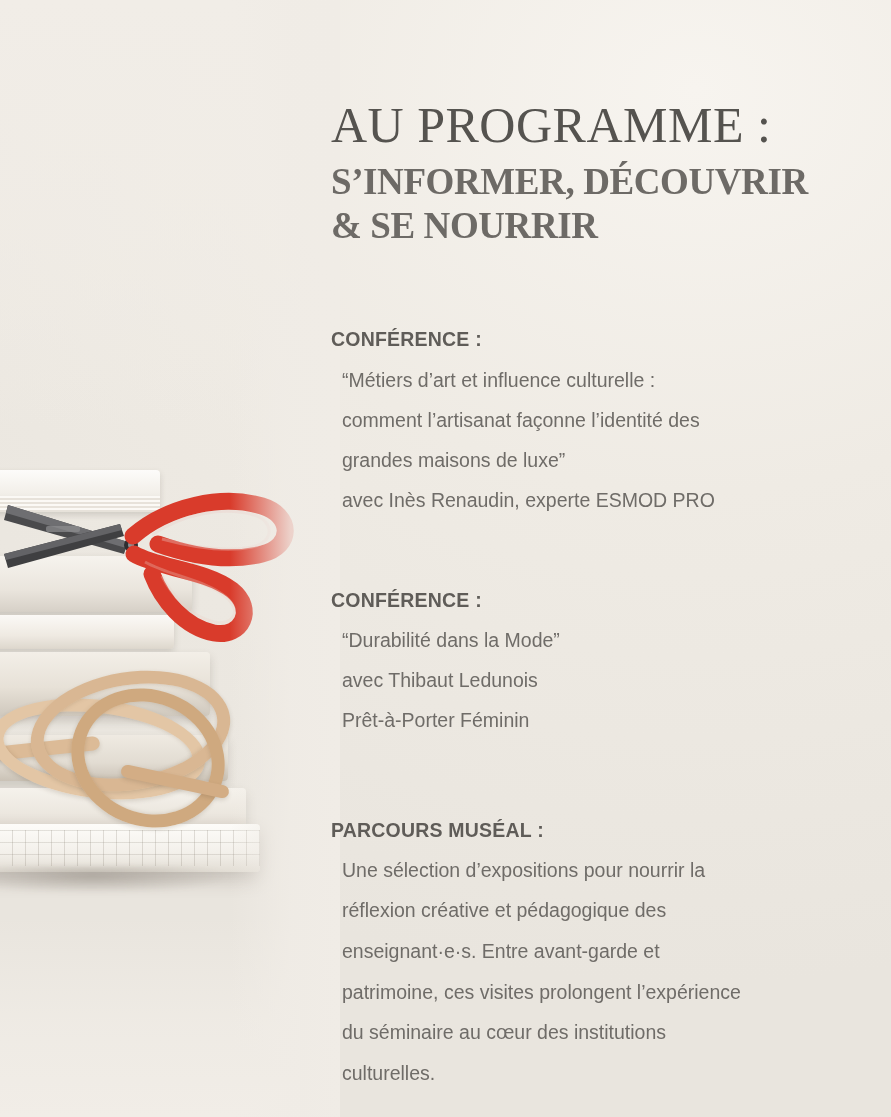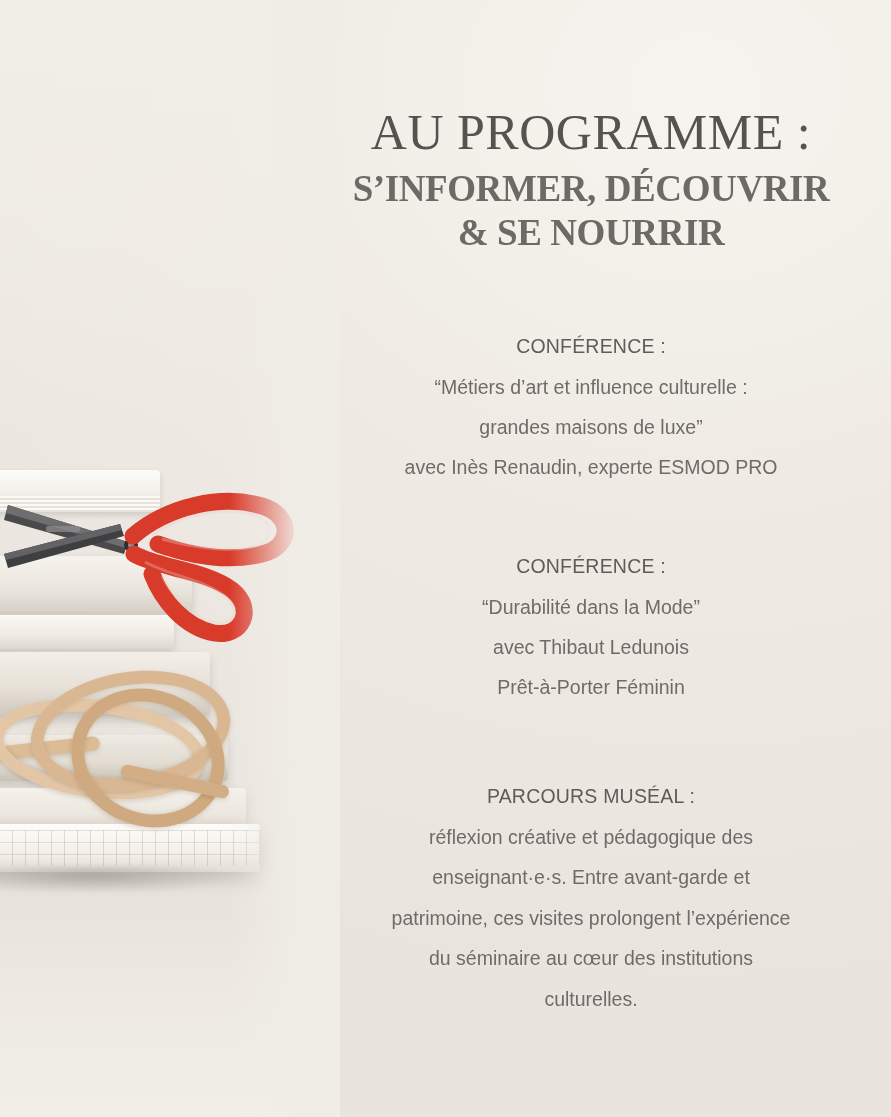--- a/index.html
+++ b/index.html
@@ -144,23 +144,23 @@
   .photo-fade-b {
     position: absolute;
     left: 0; bottom: 0; width: 310px; height: 200px;
     background: linear-gradient(0deg, #f1ede7 0%, rgba(241,237,231,.7) 45%, rgba(241,237,231,0) 100%);
   }
 
   
   .content {
     position: absolute;
     right: 40px;
-    top: 15px;
+    top: 8px;
     width: 520px;
-    text-align: center;
+    text-align: left;
     color: #6f6c68;
   }
 
   .headline {
     margin-top: 92px;
   }
   .headline .line1 {
     font-family: "Liberation Serif", serif;
     font-size: 50px;
     letter-spacing: 0.5px;
@@ -180,21 +180,21 @@
   }
   .headline .line2 { margin-top: 10px; }
 
   .block {
     margin-top: 62px;
     font-size: 19.5px;
     line-height: 1.5;
     color: #6f6c68;
   }
   .block .label {
-    font-weight: normal;
+    font-weight: bold;
     font-size: 19.5px;
     letter-spacing: 0.2px;
     color: #5f5c58;
     display: block;
     margin-bottom: 4px;
   }
   .block p {
     margin: 11px;
   }
   #block-1 { margin-top: 78px; }
@@ -256,34 +256,36 @@
 
     <div class="headline">
       <div class="line1">AU PROGRAMME :</div>
       <div class="line2">S’INFORMER, DÉCOUVRIR</div>
       <div class="line3">&amp; SE NOURRIR</div>
     </div>
 
     <div class="block" id="block-1">
       <span class="label">CONFÉRENCE :</span>
       <p>“Métiers d’art et influence culturelle :</p>
+      <p>comment l’artisanat façonne l’identité des</p>
       <p>grandes maisons de luxe”</p>
       <p>avec Inès Renaudin, experte ESMOD PRO</p>
     </div>
 
     <div class="block" id="block-2">
       <span class="label">CONFÉRENCE :</span>
       <p>“Durabilité dans la Mode”</p>
       <p>avec Thibaut Ledunois</p>
       <p>Prêt-à-Porter Féminin</p>
     </div>
 
     <div class="block" id="block-3">
       <span class="label">PARCOURS MUSÉAL :</span>
       <div class="body">
+        <p>Une sélection d’expositions pour nourrir la</p>
         <p>réflexion créative et pédagogique des</p>
         <p>enseignant·e·s. Entre avant-garde et</p>
         <p>patrimoine, ces visites prolongent l’expérience</p>
         <p>du séminaire au cœur des institutions</p>
         <p>culturelles.</p>
       </div>
     </div>
 
   </div>
 </div>

